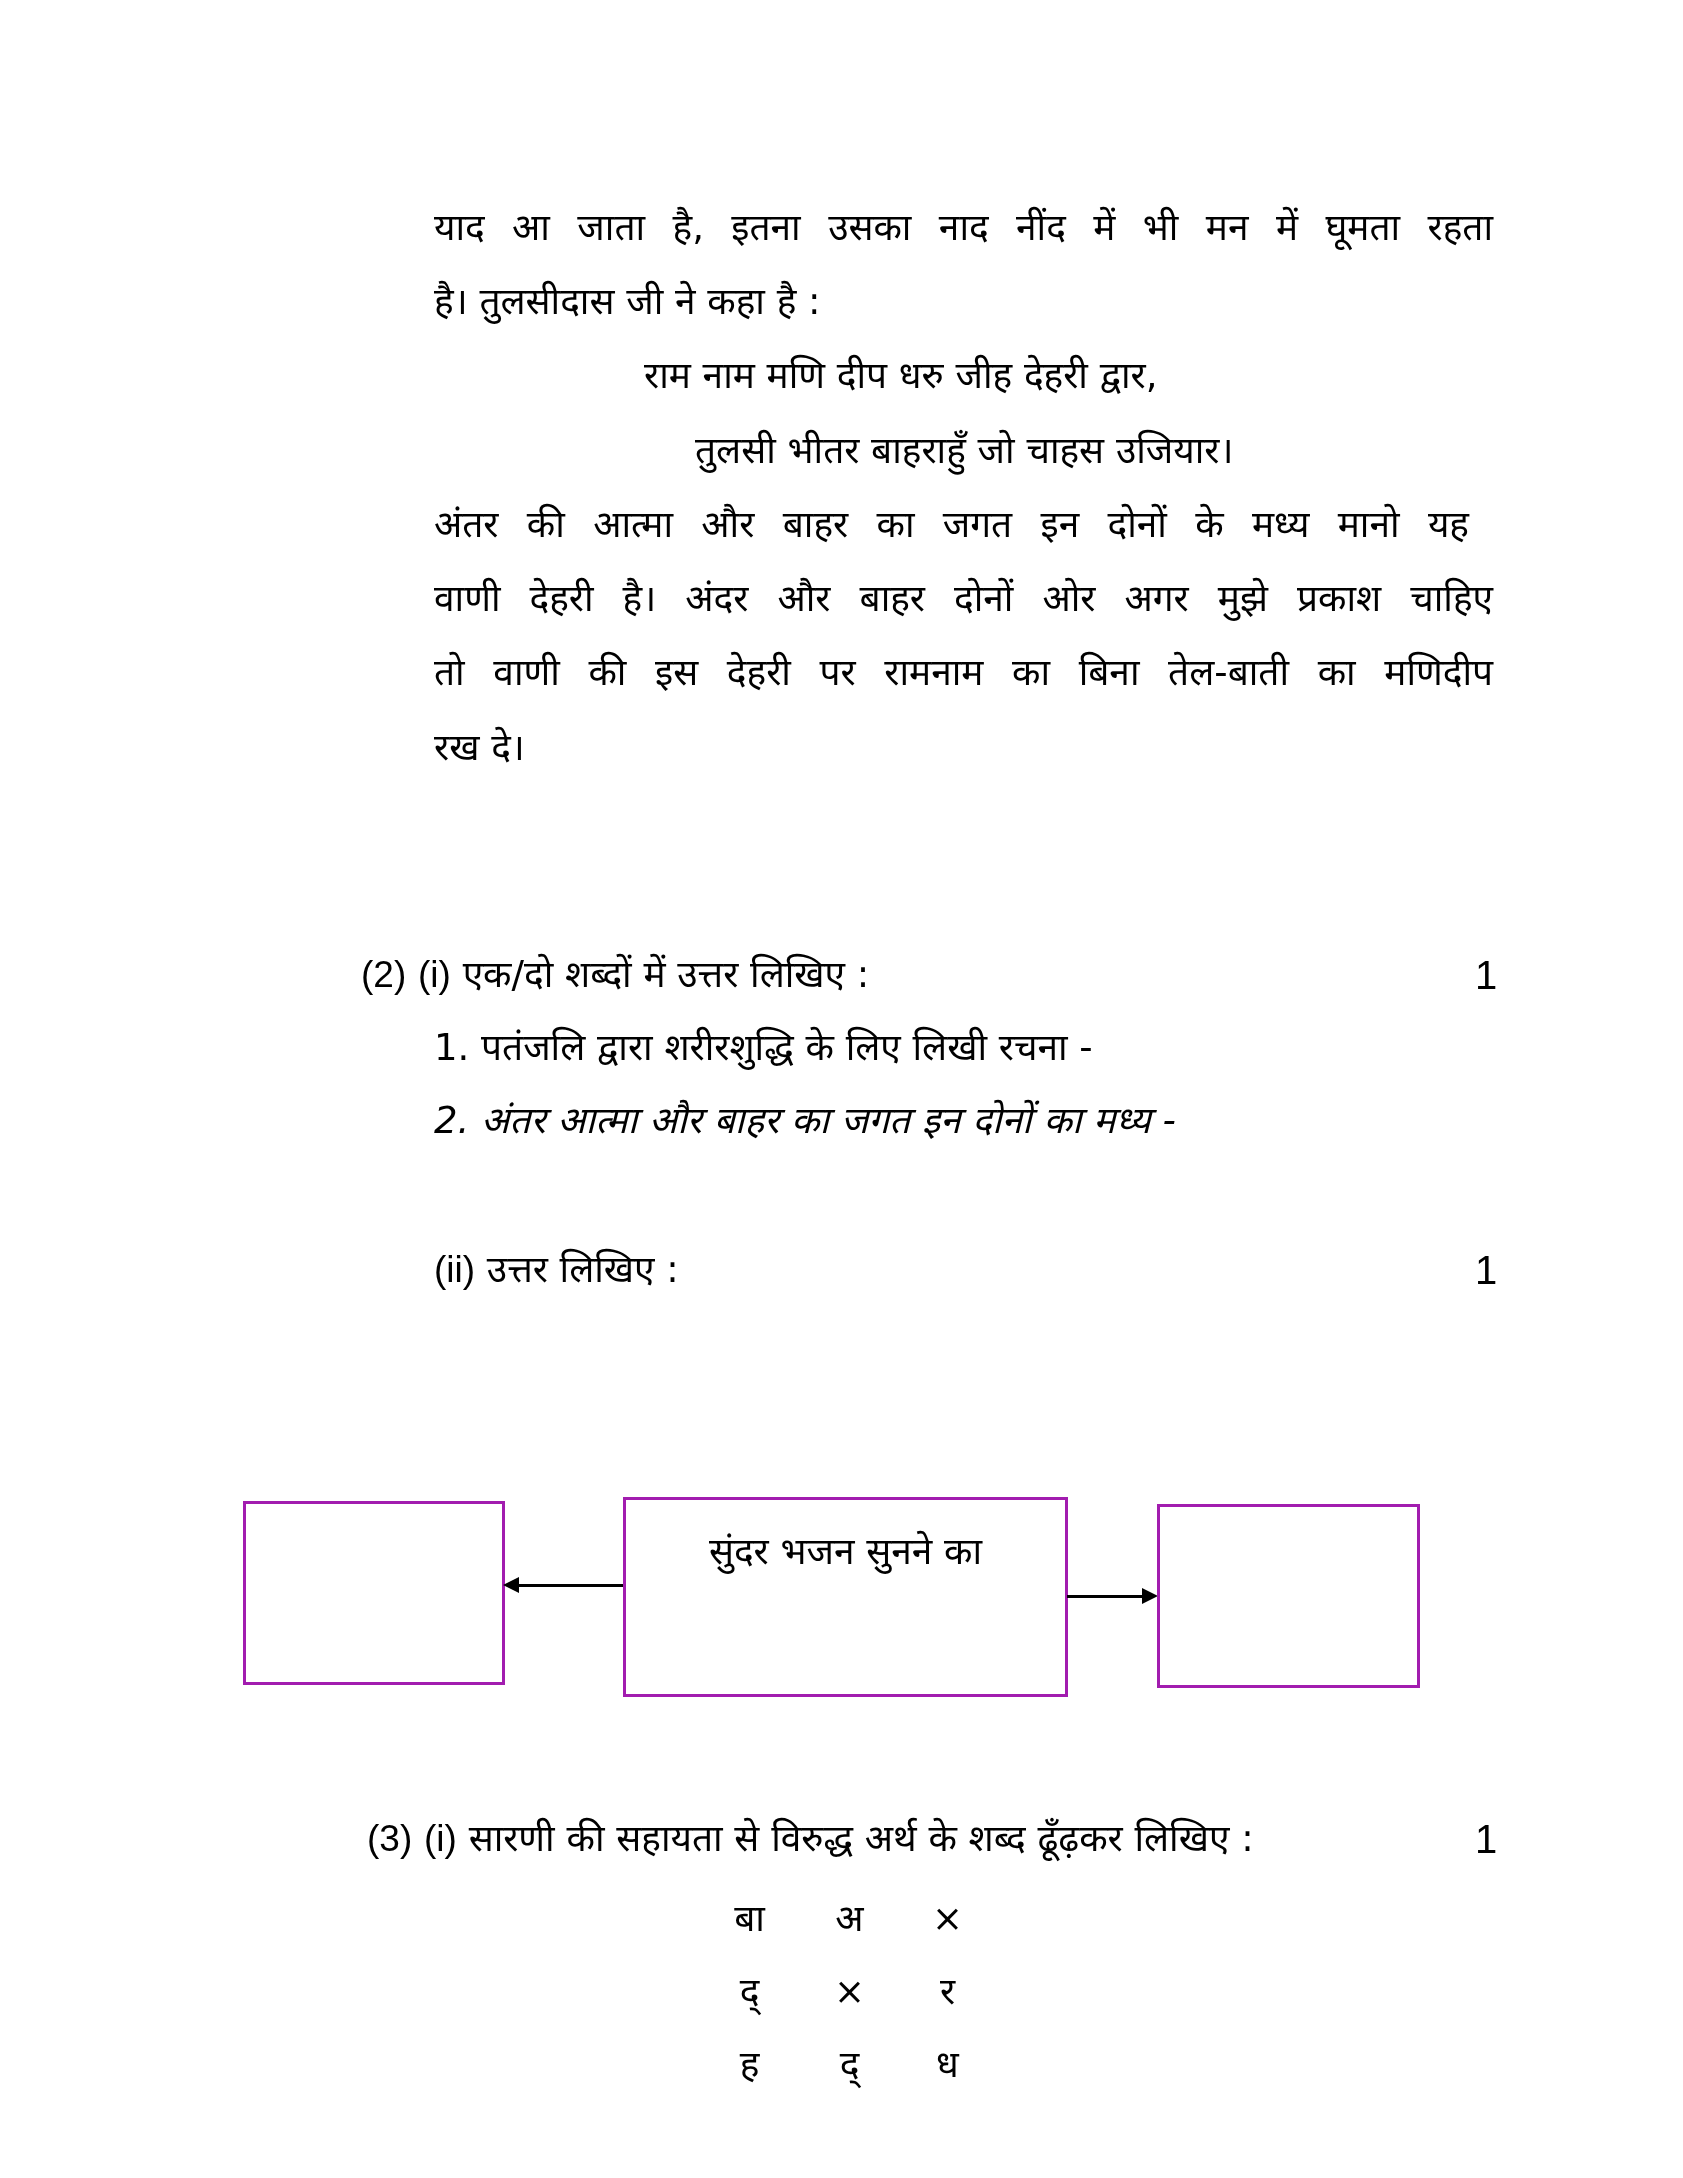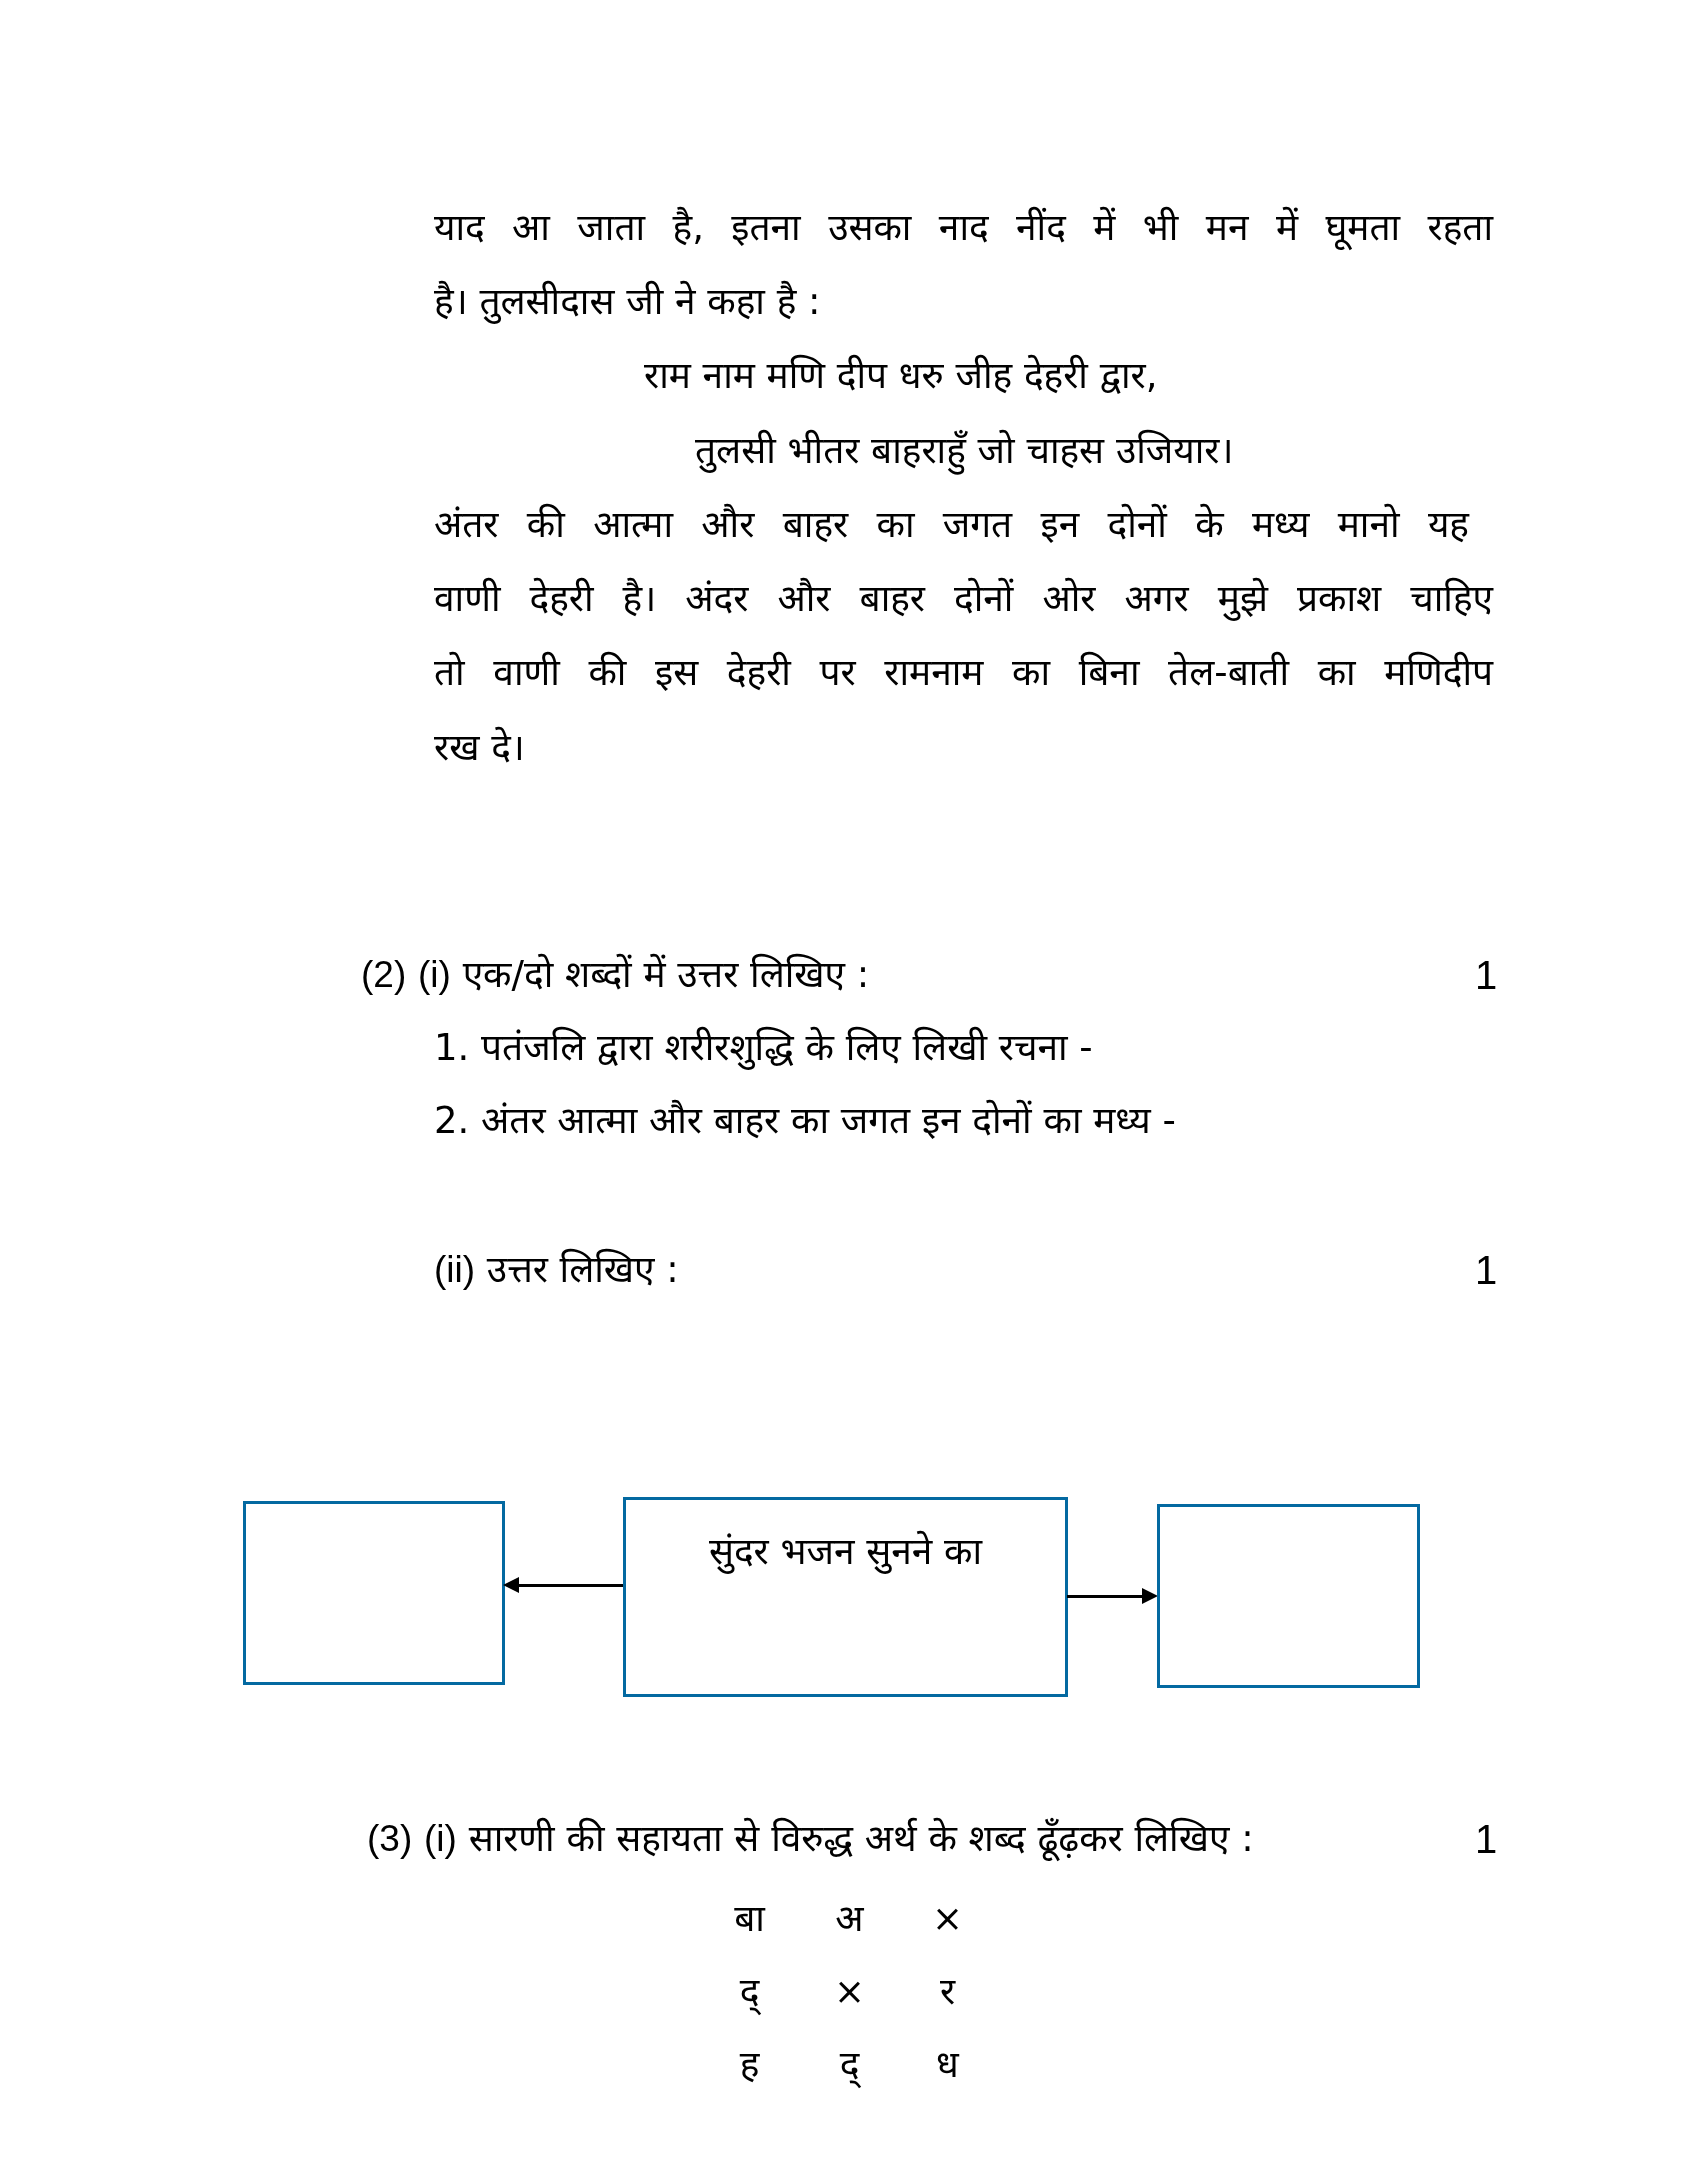--- a/index.html
+++ b/index.html
@@ -5,21 +5,21 @@
   html, body { margin: 0; padding: 0; background: #ffffff; }
   body { width: 1683px; height: 2178px; position: relative; overflow: hidden;
          font-family: "DejaVu Sans", "Liberation Sans", sans-serif; color: #000; }
   .line { position: absolute; font-size: 37px; line-height: 44px; white-space: nowrap; }
   .para { left: 434px; width: 1059px; text-align: justify; text-align-last: justify; }
   .para.last { text-align-last: left; }
   .poem { left: 644px; }
   .q { left: 361px; }
   .sub { left: 434px; }
   .mark { position: absolute; left: 1475px; font-size: 40px; line-height: 44px; font-family: "Liberation Sans", sans-serif; }
-  .box { position: absolute; border: 3px solid #0369a1; box-sizing: border-box; background: #fff; }
+  .box { position: absolute; border: 3px solid #a21caf; box-sizing: border-box; background: #fff; }
   .box-text { position: absolute; left: 0; right: 0; text-align: center; font-size: 37px; line-height: 44px; }
   .arrow-line { position: absolute; height: 3px; background: #000; }
   .arrow-head-left { position: absolute; width: 0; height: 0;
      border-top: 8px solid transparent; border-bottom: 8px solid transparent; border-right: 16px solid #000; }
   .arrow-head-right { position: absolute; width: 0; height: 0;
      border-top: 8px solid transparent; border-bottom: 8px solid transparent; border-left: 16px solid #000; }
   .cell { position: absolute; font-size: 37px; line-height: 44px; width: 59px; text-align: center; }
   .latin { font-family: "Liberation Sans", sans-serif; }
 </style>
 </head>
@@ -37,21 +37,21 @@
 <div class="line para last" style="top:726px;">रख दे।</div>
 
 <div class="line q" style="top:953px;">
   <span class="latin">(2)</span>
   <span class="latin">(i)</span>
   <span>एक/दो शब्दों में उत्तर लिखिए :</span>
 </div>
 <div class="mark" style="top:953px;">1</div>
 
 <div class="line sub" style="top:1026px;">1. पतंजलि द्वारा शरीरशुद्धि के लिए लिखी रचना -</div>
-<div class="line sub" style="top:1099px;">2. अंतर आत्मा और बाहर का जगत इन दोनों का मध्य -</div>
+<div class="line sub" style="top:1099px;font-style:italic;">2. अंतर आत्मा और बाहर का जगत इन दोनों का मध्य -</div>
 
 <div class="line sub" style="top:1248px;">
   <span class="latin">(ii)</span>
   <span>उत्तर लिखिए :</span>
 </div>
 <div class="mark" style="top:1248px;">1</div>
 
 <div class="box" style="left:243px; top:1501px; width:262px; height:184px;">
   <span></span>
 </div>

